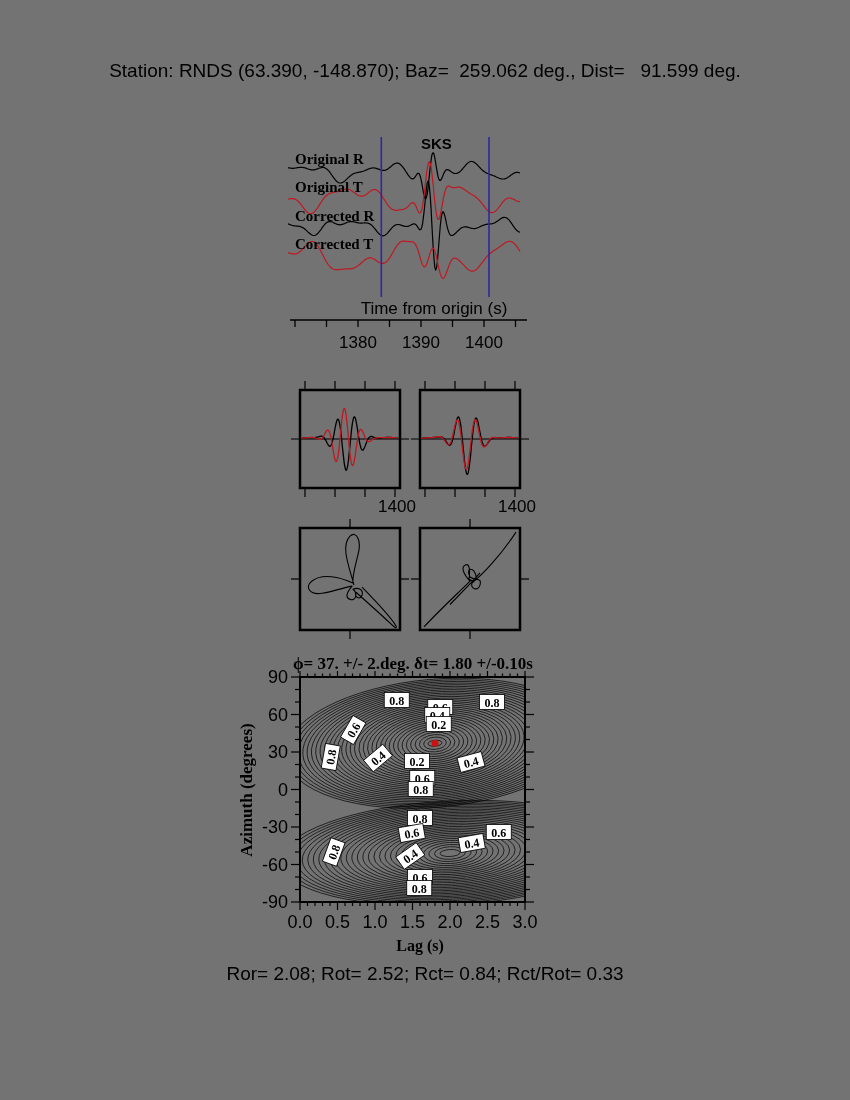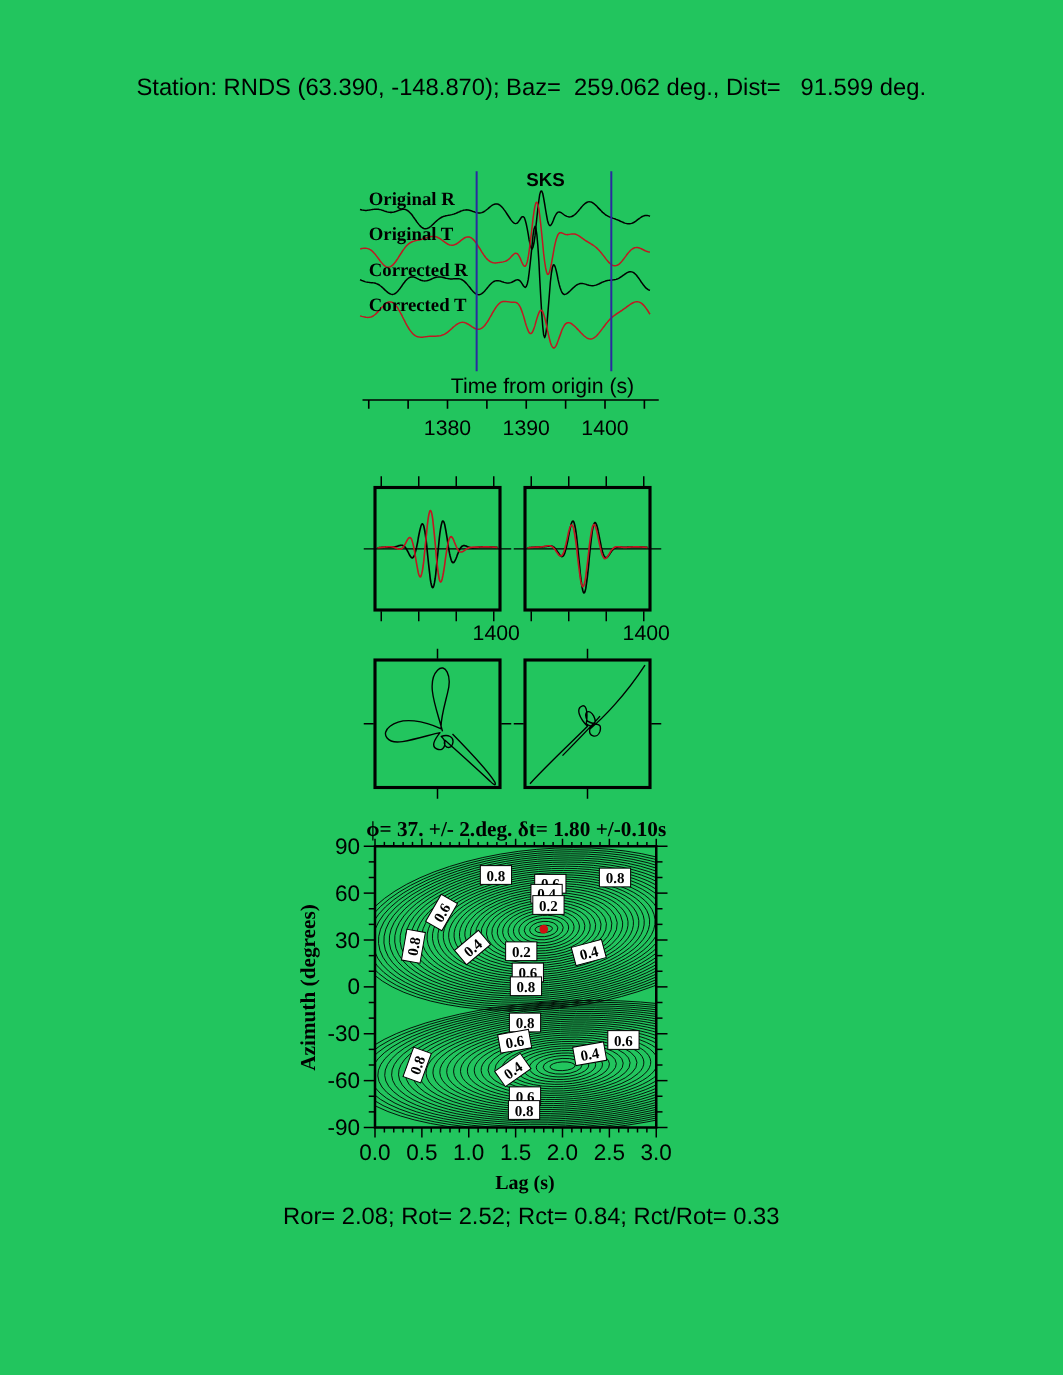--- a/index.html
+++ b/index.html
@@ -1,16 +1,16 @@
 <!DOCTYPE html>
 <html><head>
 <meta charset="utf-8">
 <style>
   html,body{margin:0;padding:0;background:#ffffff;}
-  .page{position:relative;width:850px;height:1100px;background:#22c55e;overflow:hidden;
+  .page{position:relative;width:850px;height:1100px;background:#737373;overflow:hidden;
         font-family:"Liberation Sans",sans-serif;color:#000;}
   .title-line1{position:absolute;top:60px;left:0;width:850px;text-align:center;
         font-size:19px;white-space:pre;font-family:"Liberation Sans",sans-serif;}
   .title-line2{position:absolute;top:96px;left:0;width:850px;text-align:center;
         font-size:19px;font-weight:bold;white-space:pre;
         font-family:"Liberation Serif",serif;}
   .footer-line{position:absolute;top:963px;left:0;width:850px;text-align:center;
         font-size:19px;white-space:pre;font-family:"Liberation Sans",sans-serif;}
   svg{position:absolute;top:0;left:0;}
   text.sans{font-family:"Liberation Sans",sans-serif;fill:#000;}

